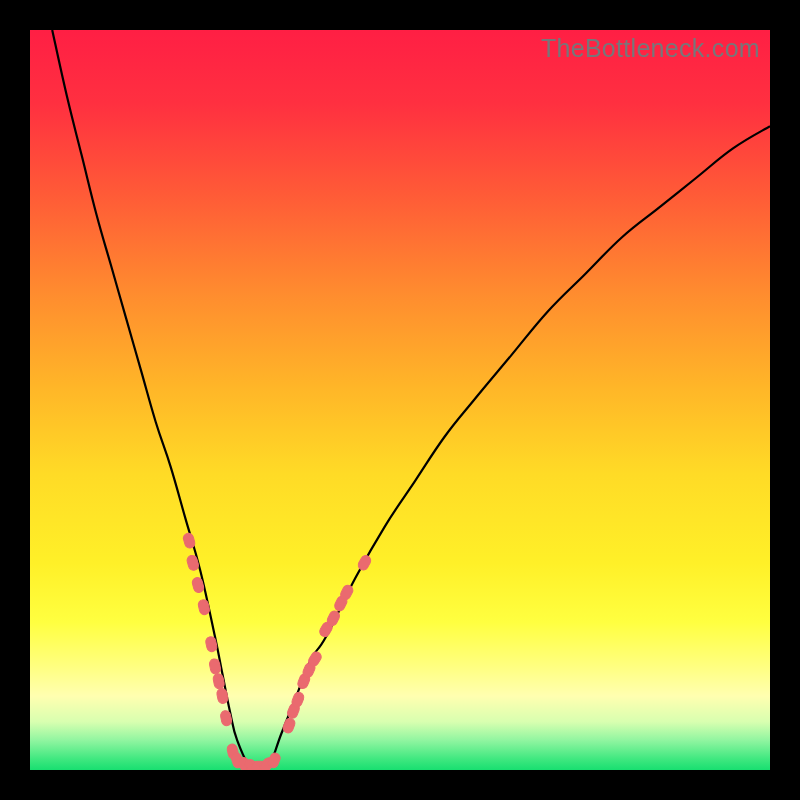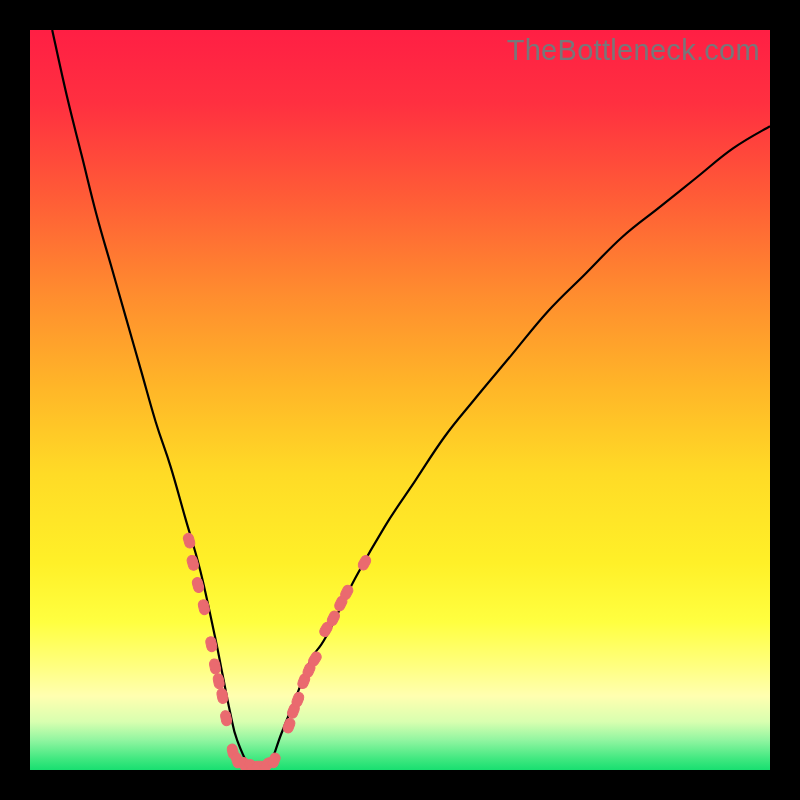--- a/index.html
+++ b/index.html
@@ -23,21 +23,21 @@
     left: 0;
     top: 0;
     width: 100%;
     height: 100%;
   }
   .watermark {
     position: absolute;
     top: 4px;
     right: 10px;
     font-family: Arial, Helvetica, sans-serif;
-    font-size: 29px;
+    font-size: 25px;
     color: #77777a;
     letter-spacing: 0.3px;
     font-weight: 500;
   }
   svg.curve {
     position: absolute;
     left: 0;
     top: 0;
     width: 100%;
     height: 100%;

